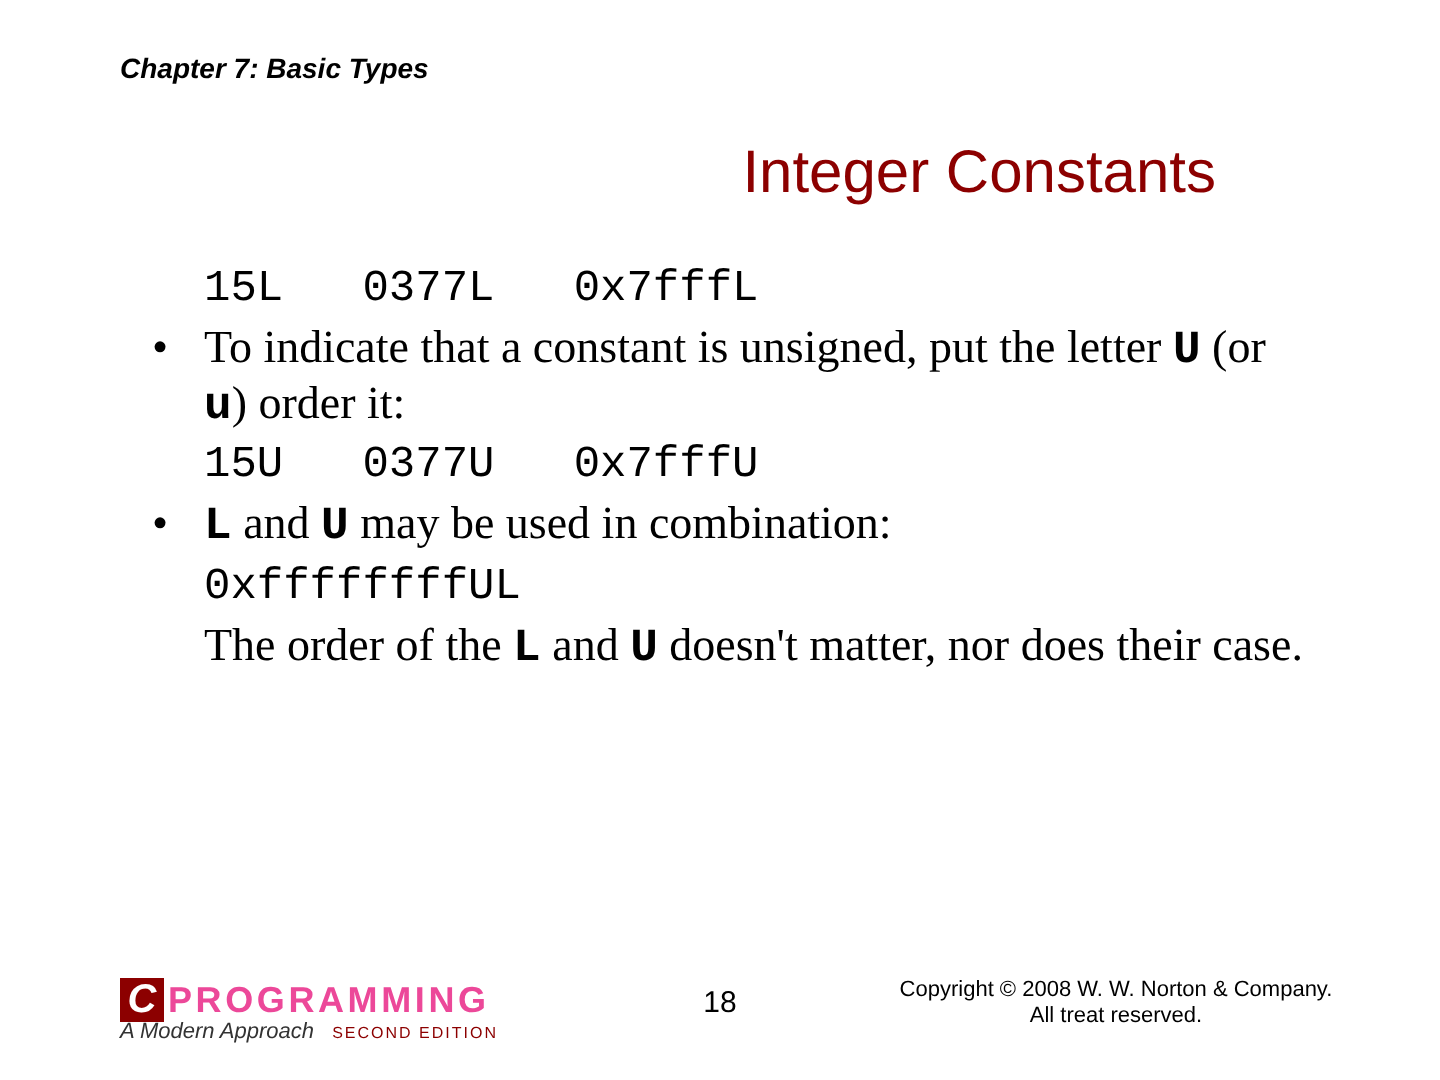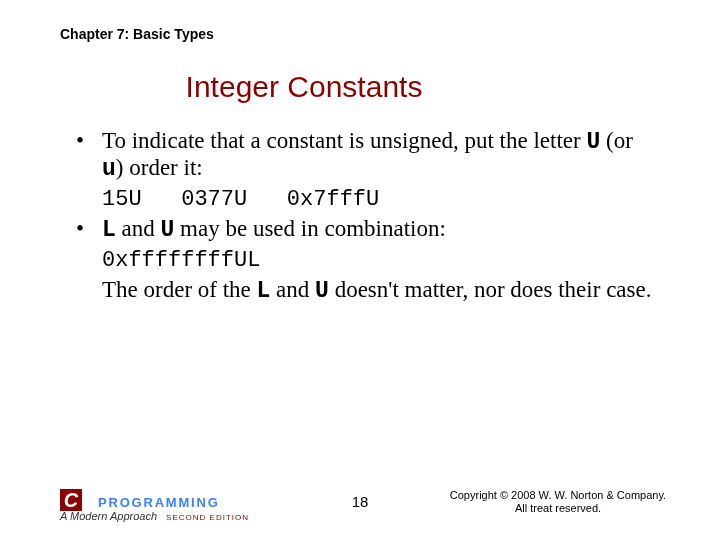--- a/index.html
+++ b/index.html
@@ -12,28 +12,29 @@
     color: #000;
     position: relative;
     overflow: hidden;
   }
   .chapter {
     position: absolute;
     top: 26px;
     left: 60px;
     font-family: Arial, Helvetica, sans-serif;
     font-weight: bold;
+    font-style: italic;
     font-size: 14px;
   }
   .title {
     position: absolute;
     top: 70px;
     left: 0;
     width: 608px;
-    text-align: center;
+    text-align: right;
     font-family: Arial, Helvetica, sans-serif;
     font-size: 30px;
     color: #8c0000;
   }
   .content {
     position: absolute;
     top: 128px;
     left: 74px;
     width: 580px;
     font-size: 23px;
@@ -91,25 +92,25 @@
     font-weight: bold;
     font-style: italic;
     font-size: 20px;
     width: 22px;
     height: 22px;
     text-align: center;
     line-height: 22px;
     vertical-align: bottom;
   }
   .logo .prog {
-    color: #3b82f6;
+    color: #ec4899;
     font-weight: bold;
     letter-spacing: 1.8px;
-    font-size: 13px;
-    margin-left: 16px;
+    font-size: 18px;
+    margin-left: 2px;
   }
   .logo .sub {
     display: block;
     font-style: italic;
     font-size: 11px;
     color: #333;
     margin-top: -1px;
   }
   .logo .sub .ed {
     font-style: normal;
@@ -139,20 +140,21 @@
   }
 </style>
 </head>
 <body>
 
 <div class="chapter">Chapter 7: Basic Types</div>
 
 <div class="title">Integer Constants</div>
 
 <div class="content">
+  <div class="codeline">15L   0377L   0x7fffL</div>
   <ul>
     <li class="bullet">
       <span>To indicate that a constant is unsigned, put the letter </span><span class="mono">U</span><span> (or </span><span class="mono">u</span><span>) order it:</span>
     </li>
   </ul>
   <div class="codeline">15U   0377U   0x7fffU</div>
   <ul>
     <li class="bullet">
       <span class="mono">L</span><span> and </span><span class="mono">U</span><span> may be used in combination:</span>
     </li>

